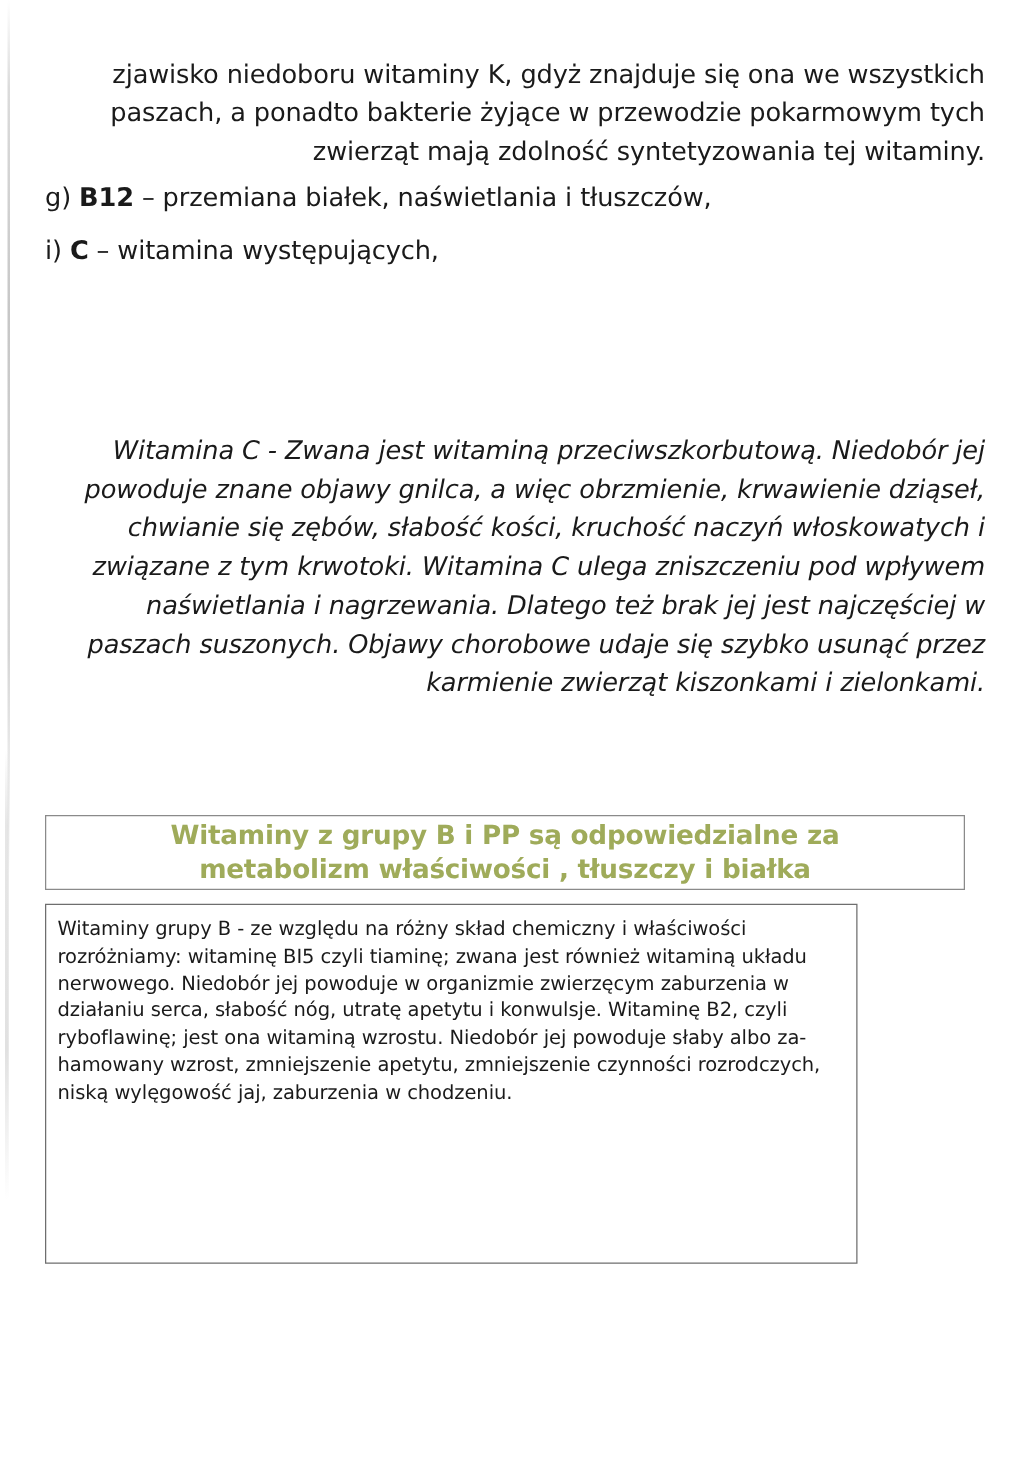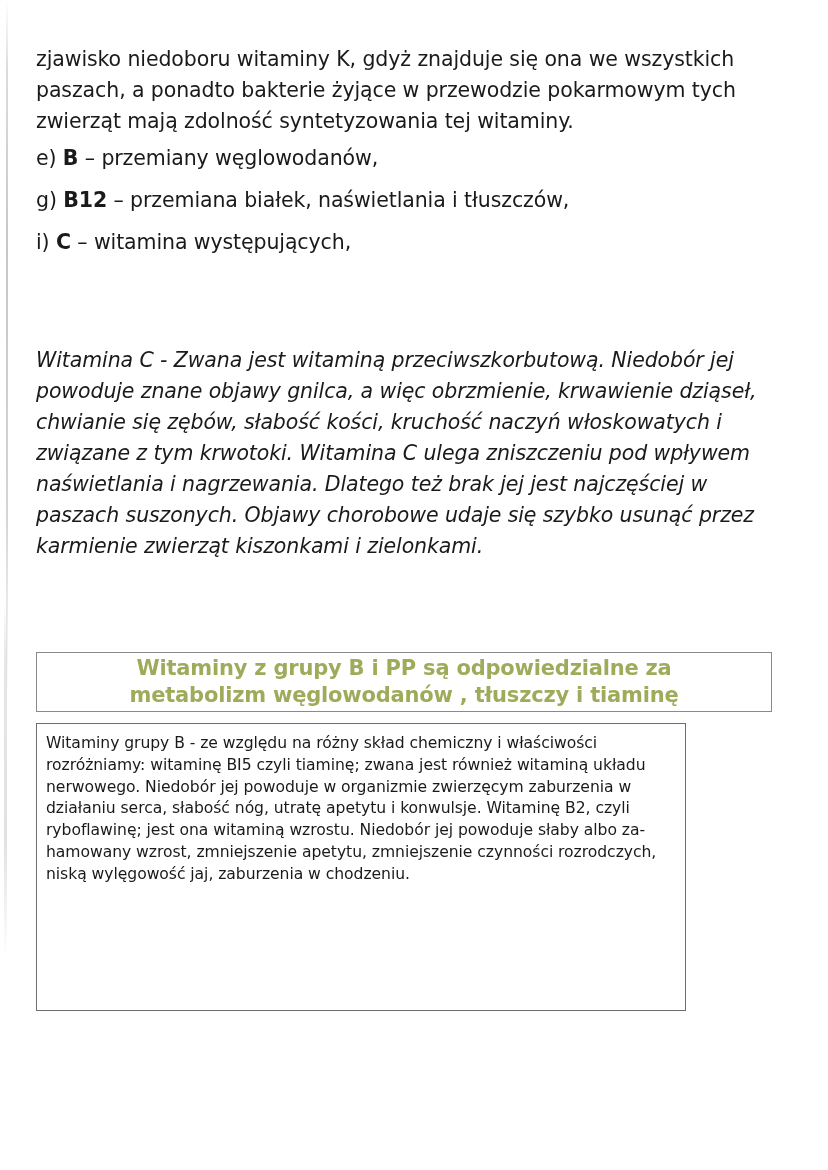--- a/index.html
+++ b/index.html
@@ -53,21 +53,21 @@
   .body-block {
     position: absolute;
     left: 36px;
     width: 752px;
   }
   .body-para {
     font-size: 20.5px;
     line-height: 31px;
     letter-spacing: -0.1px;
     margin: 0;
-    text-align: left;
+    text-align: right;
   }
 
   #intro-para { top: 44px; }
 
   .list-block {
     position: absolute;
     left: 36px;
     width: 752px;
     top: 143px;
   }
@@ -137,44 +137,38 @@
 
 <div id="page">
 
   <div class="scan-streak"></div>
   <div class="scan-streak2"></div>
 
   <p id="intro-para" class="body-block body-para">zjawisko niedoboru witaminy K, gdyż znajduje się ona we wszystkich paszach, a ponadto bakterie żyjące w przewodzie pokarmowym tych zwierząt mają zdolność syntetyzowania tej witaminy.</p>
 
   <div class="list-block">
     <div class="list-item">
-      <span>e)</span>
-      <b>B</b>
-      <span>–</span>
-      <span>przemiany węglowodanów,</span>
-    </div>
-    <div class="list-item">
       <span>g)</span>
       <b>B12</b>
       <span>–</span>
       <span>przemiana białek, naświetlania i tłuszczów,</span>
     </div>
     <div class="list-item">
       <span>i)</span>
       <b>C</b>
       <span>–</span>
       <span>witamina występujących,</span>
     </div>
   </div>
 
   <p id="vitc-para" class="body-block body-para">Witamina C - Zwana jest witaminą przeciwszkorbutową. Niedobór jej powoduje znane objawy gnilca, a więc obrzmienie, krwawienie dziąseł, chwianie się zębów, słabość kości, kruchość naczyń włoskowatych i związane z tym krwotoki. Witamina C ulega zniszczeniu pod wpływem naświetlania i nagrzewania. Dlatego też brak jej jest najczęściej w paszach suszonych. Objawy chorobowe udaje się szybko usunąć przez karmienie zwierząt kiszonkami i zielonkami.</p>
 
   <div id="green-box">
     <div class="green-line">Witaminy z grupy B i PP są odpowiedzialne za</div>
-    <div class="green-line">metabolizm węglowodanów , tłuszczy i tiaminę</div>
+    <div class="green-line">metabolizm właściwości , tłuszczy i białka</div>
   </div>
 
   <div id="bottom-box">
     <p class="box-para">Witaminy grupy B - ze względu na różny skład chemiczny i właściwości rozróżniamy: witaminę BI5 czyli tiaminę; zwana jest również witaminą układu nerwowego. Niedobór jej powoduje w organizmie zwierzęcym zaburzenia w działaniu serca, słabość nóg, utratę apetytu i konwulsje. Witaminę B2, czyli ryboflawinę; jest ona witaminą wzrostu. Niedobór jej powoduje słaby albo za-hamowany wzrost, zmniejszenie apetytu, zmniejszenie czynności rozrodczych, niską wylęgowość jaj, zaburzenia w chodzeniu.</p>
     <div class="box-gap"></div>
   </div>
 
 </div>
 
 </body></html>

